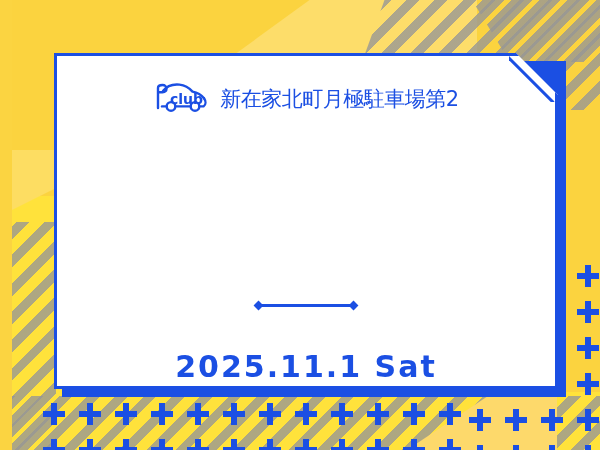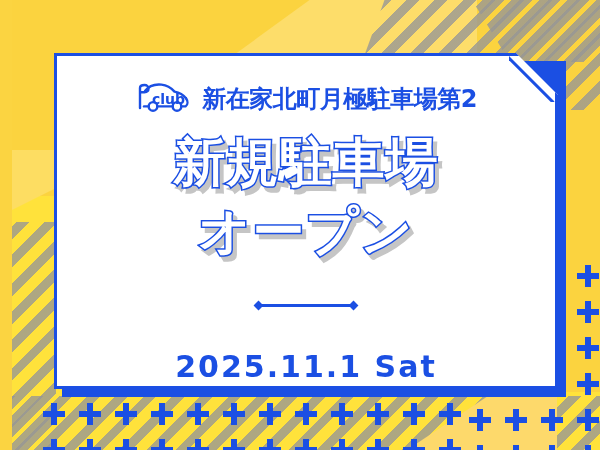--- a/index.html
+++ b/index.html
@@ -99,21 +99,21 @@
     transform:rotate(45deg);transform-origin:0 0;
   }
 
   
   .header{
     position:absolute;left:0;top:26px;width:100%;
     display:flex;align-items:center;justify-content:center;gap:11px;
   }
   .logo{display:block;}
   .site-title{
-    font-size:24px;font-weight:bold;color:#1B4FE3;
+    font-size:21px;font-weight:normal;color:#1B4FE3;
     letter-spacing:-0.5px;white-space:nowrap;
     font-family:"DejaVu Sans","Liberation Sans",sans-serif;
   }
 
   
   .headline-wrap{
     position:absolute;left:0;top:75px;width:100%;text-align:center;
   }
   .headline{
     font-size:52px;font-weight:bold;line-height:1.22;
@@ -229,24 +229,20 @@
           <path d="M9 24.4 L13.5 24.4" stroke="#1B4FE3" stroke-width="2.4" stroke-linecap="round"></path>
           <path d="M22.5 24.4 L37.5 24.4" stroke="#1B4FE3" stroke-width="2.4" stroke-linecap="round"></path>
           <circle cx="18" cy="24.4" r="4.3" stroke="#1B4FE3" stroke-width="2.4"></circle>
           <circle cx="42" cy="24.4" r="4.3" stroke="#1B4FE3" stroke-width="2.4"></circle>
           <text x="17" y="22" font-family="DejaVu Sans, sans-serif" font-size="14" font-weight="bold" fill="#1B4FE3">club</text>
         </svg>
       </span>
       <span class="site-title">新在家北町月極駐車場第2</span>
     </div>
 
-    <div class="headline-wrap">
-      <div class="headline l1">新規駐車場</div>
-      <div class="headline l2">オープン</div>
-    </div>
 
     <div class="divider">
       <span class="dv-dot"></span>
       <span class="dv-line"></span>
       <span class="dv-dot"></span>
     </div>
 
     <div class="date">2025.11.1 Sat</div>
   </div>
 

